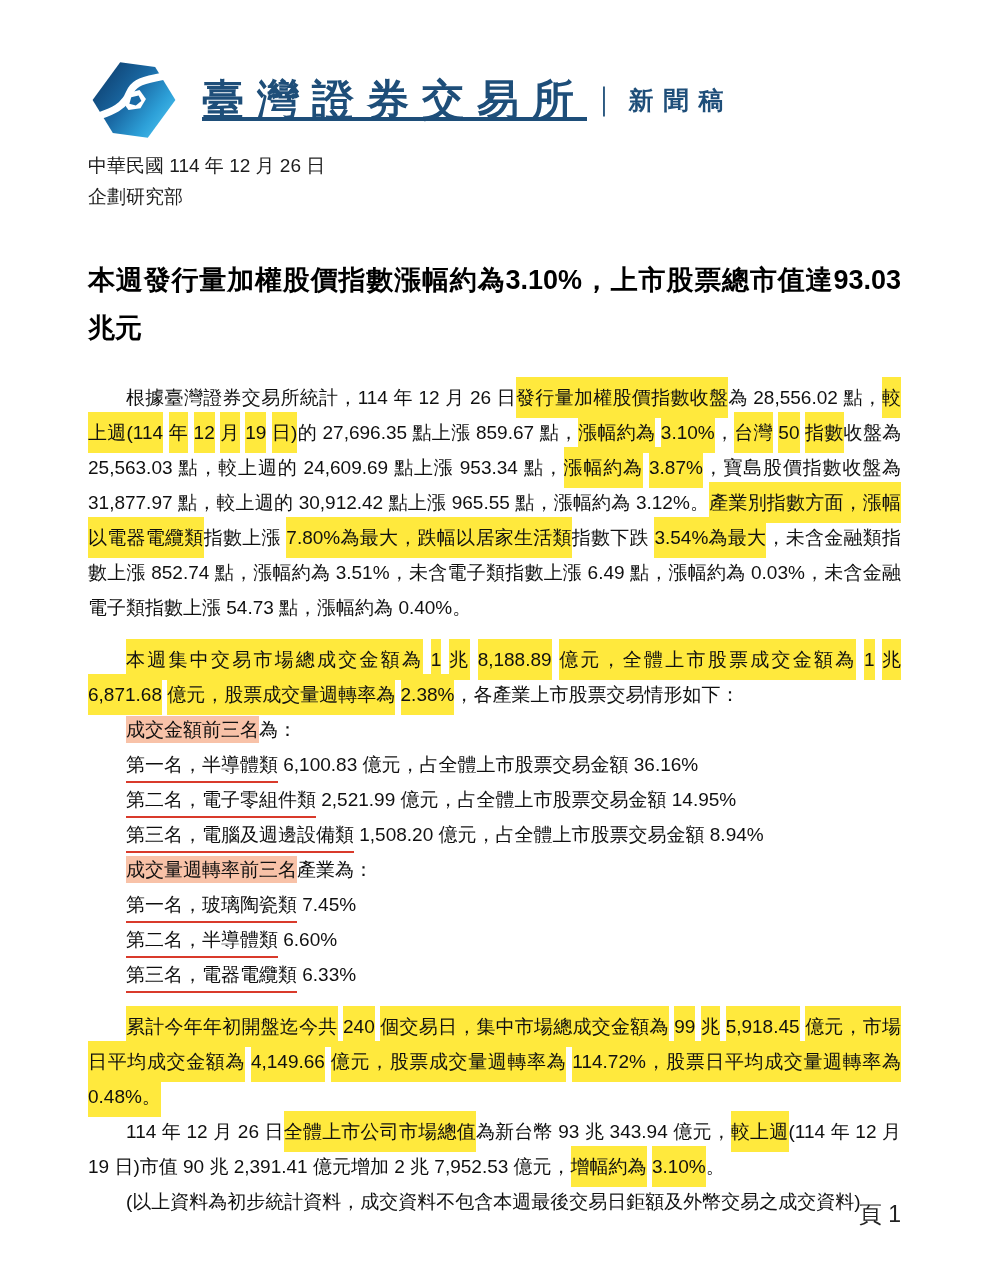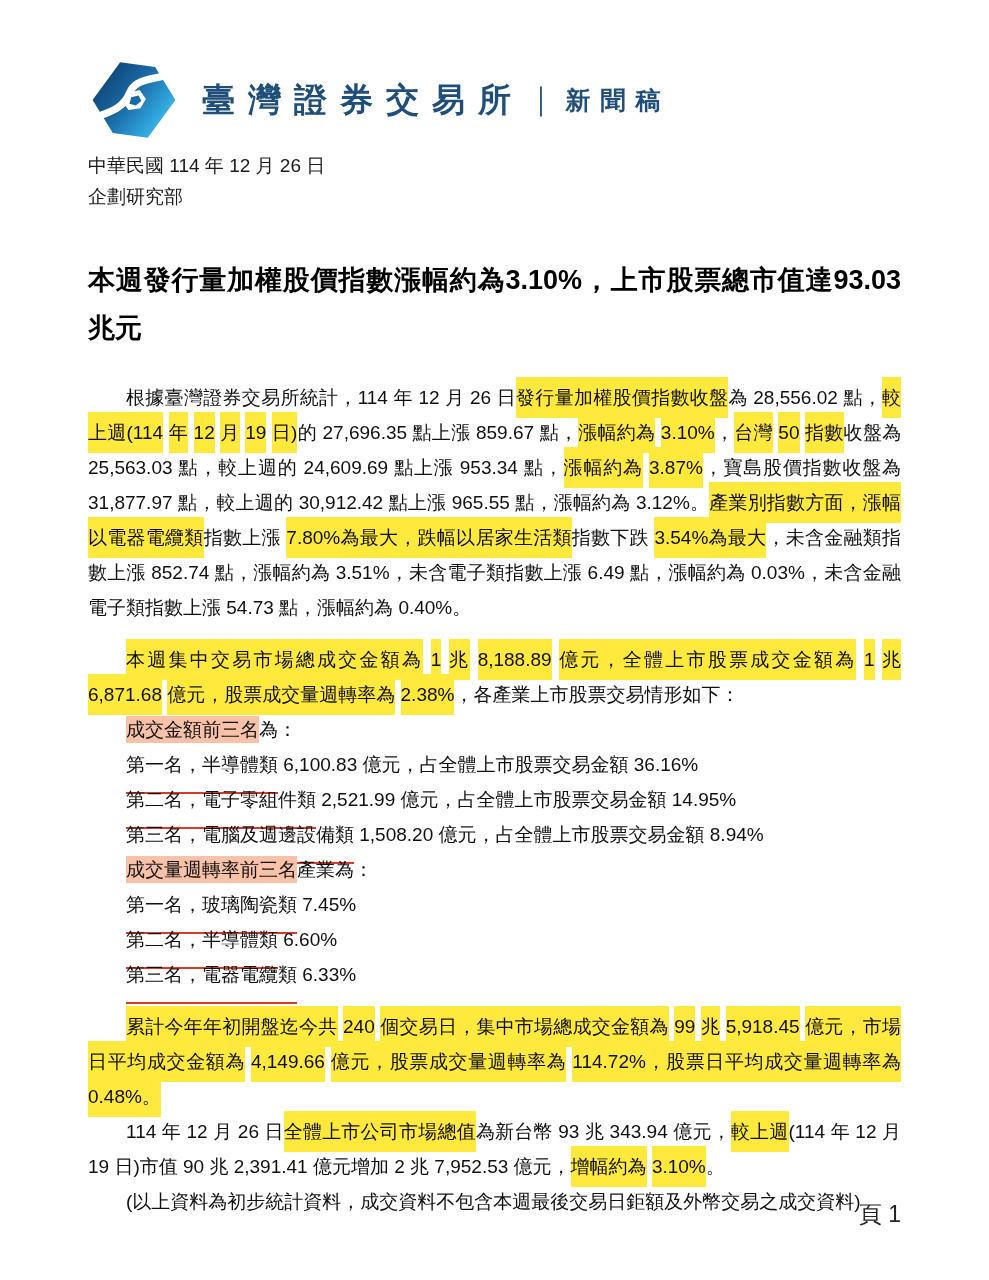--- a/index.html
+++ b/index.html
@@ -27,22 +27,23 @@
   }
   .logo-box { width: 92px; height: 88px; flex: 0 0 auto; }
   .brand-text {
     display: flex;
     align-items: center;
     white-space: nowrap;
     color: var(--navy, #1e4e79);
     font-weight: 600;
   }
   .brand-title {
-    font-size: 33px;
+    font-size: 42px;
     letter-spacing: 13px;
+    text-decoration: underline;
   }
   .brand-sep {
     font-size: 30px;
     font-weight: 400;
     margin: 0 10px 0 2px;
     transform: translateY(-1px);
   }
   .brand-sub {
     font-size: 25px;
     letter-spacing: 10px;
@@ -71,21 +72,21 @@
     color: #101010;
   }
   .para { margin: 0; }
   .para.indent { text-indent: 2em; }
   .para.gap { margin-top: 17px; }
   .para.list { margin-left: 2em; text-indent: 0; text-align: left; }
   .hl-y { background: var(--hl-y, #ffe93d); padding: 10px 0; }
   .hl-p { background: var(--hl-p, #f8c2a8); padding: 3px 0; }
   .ul-r {
     border-bottom: 2px solid var(--ul-r, #d93a2b);
-    padding-bottom: 17px;
+    padding-bottom: 6px;
   }
   
   .page-num {
     position: absolute;
     right: 88px;
     bottom: 50px;
     font-size: 23px;
     color: #222222;
     margin-left: 20px;
   }

